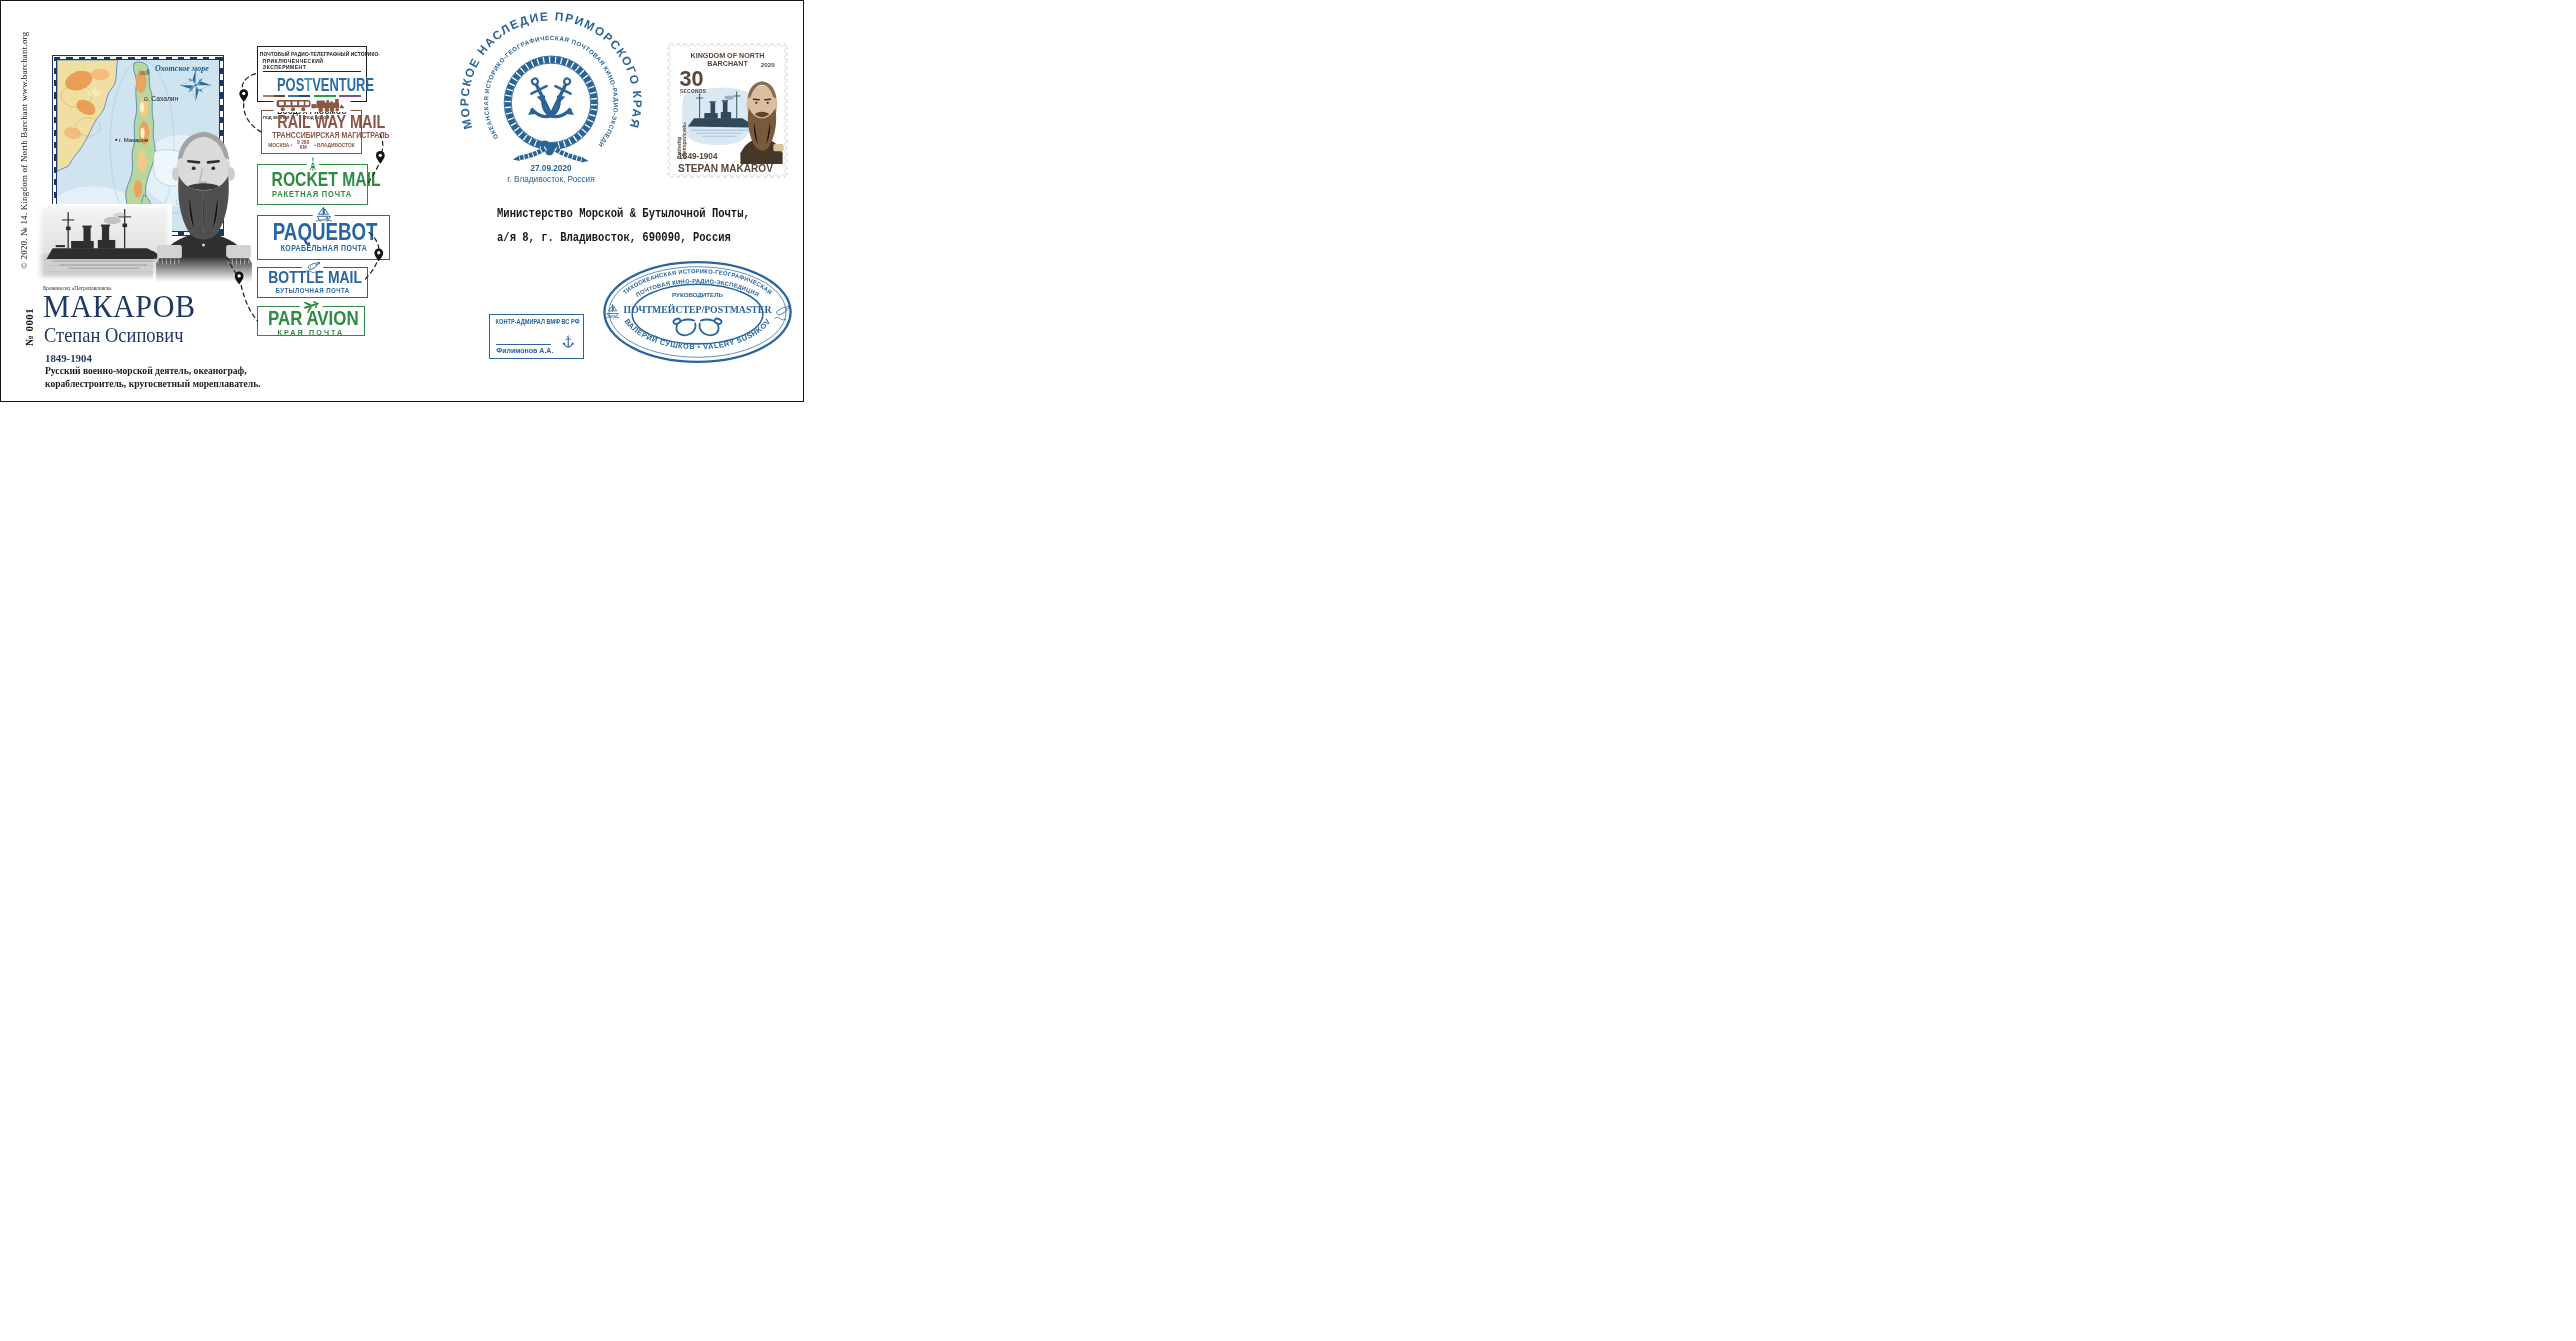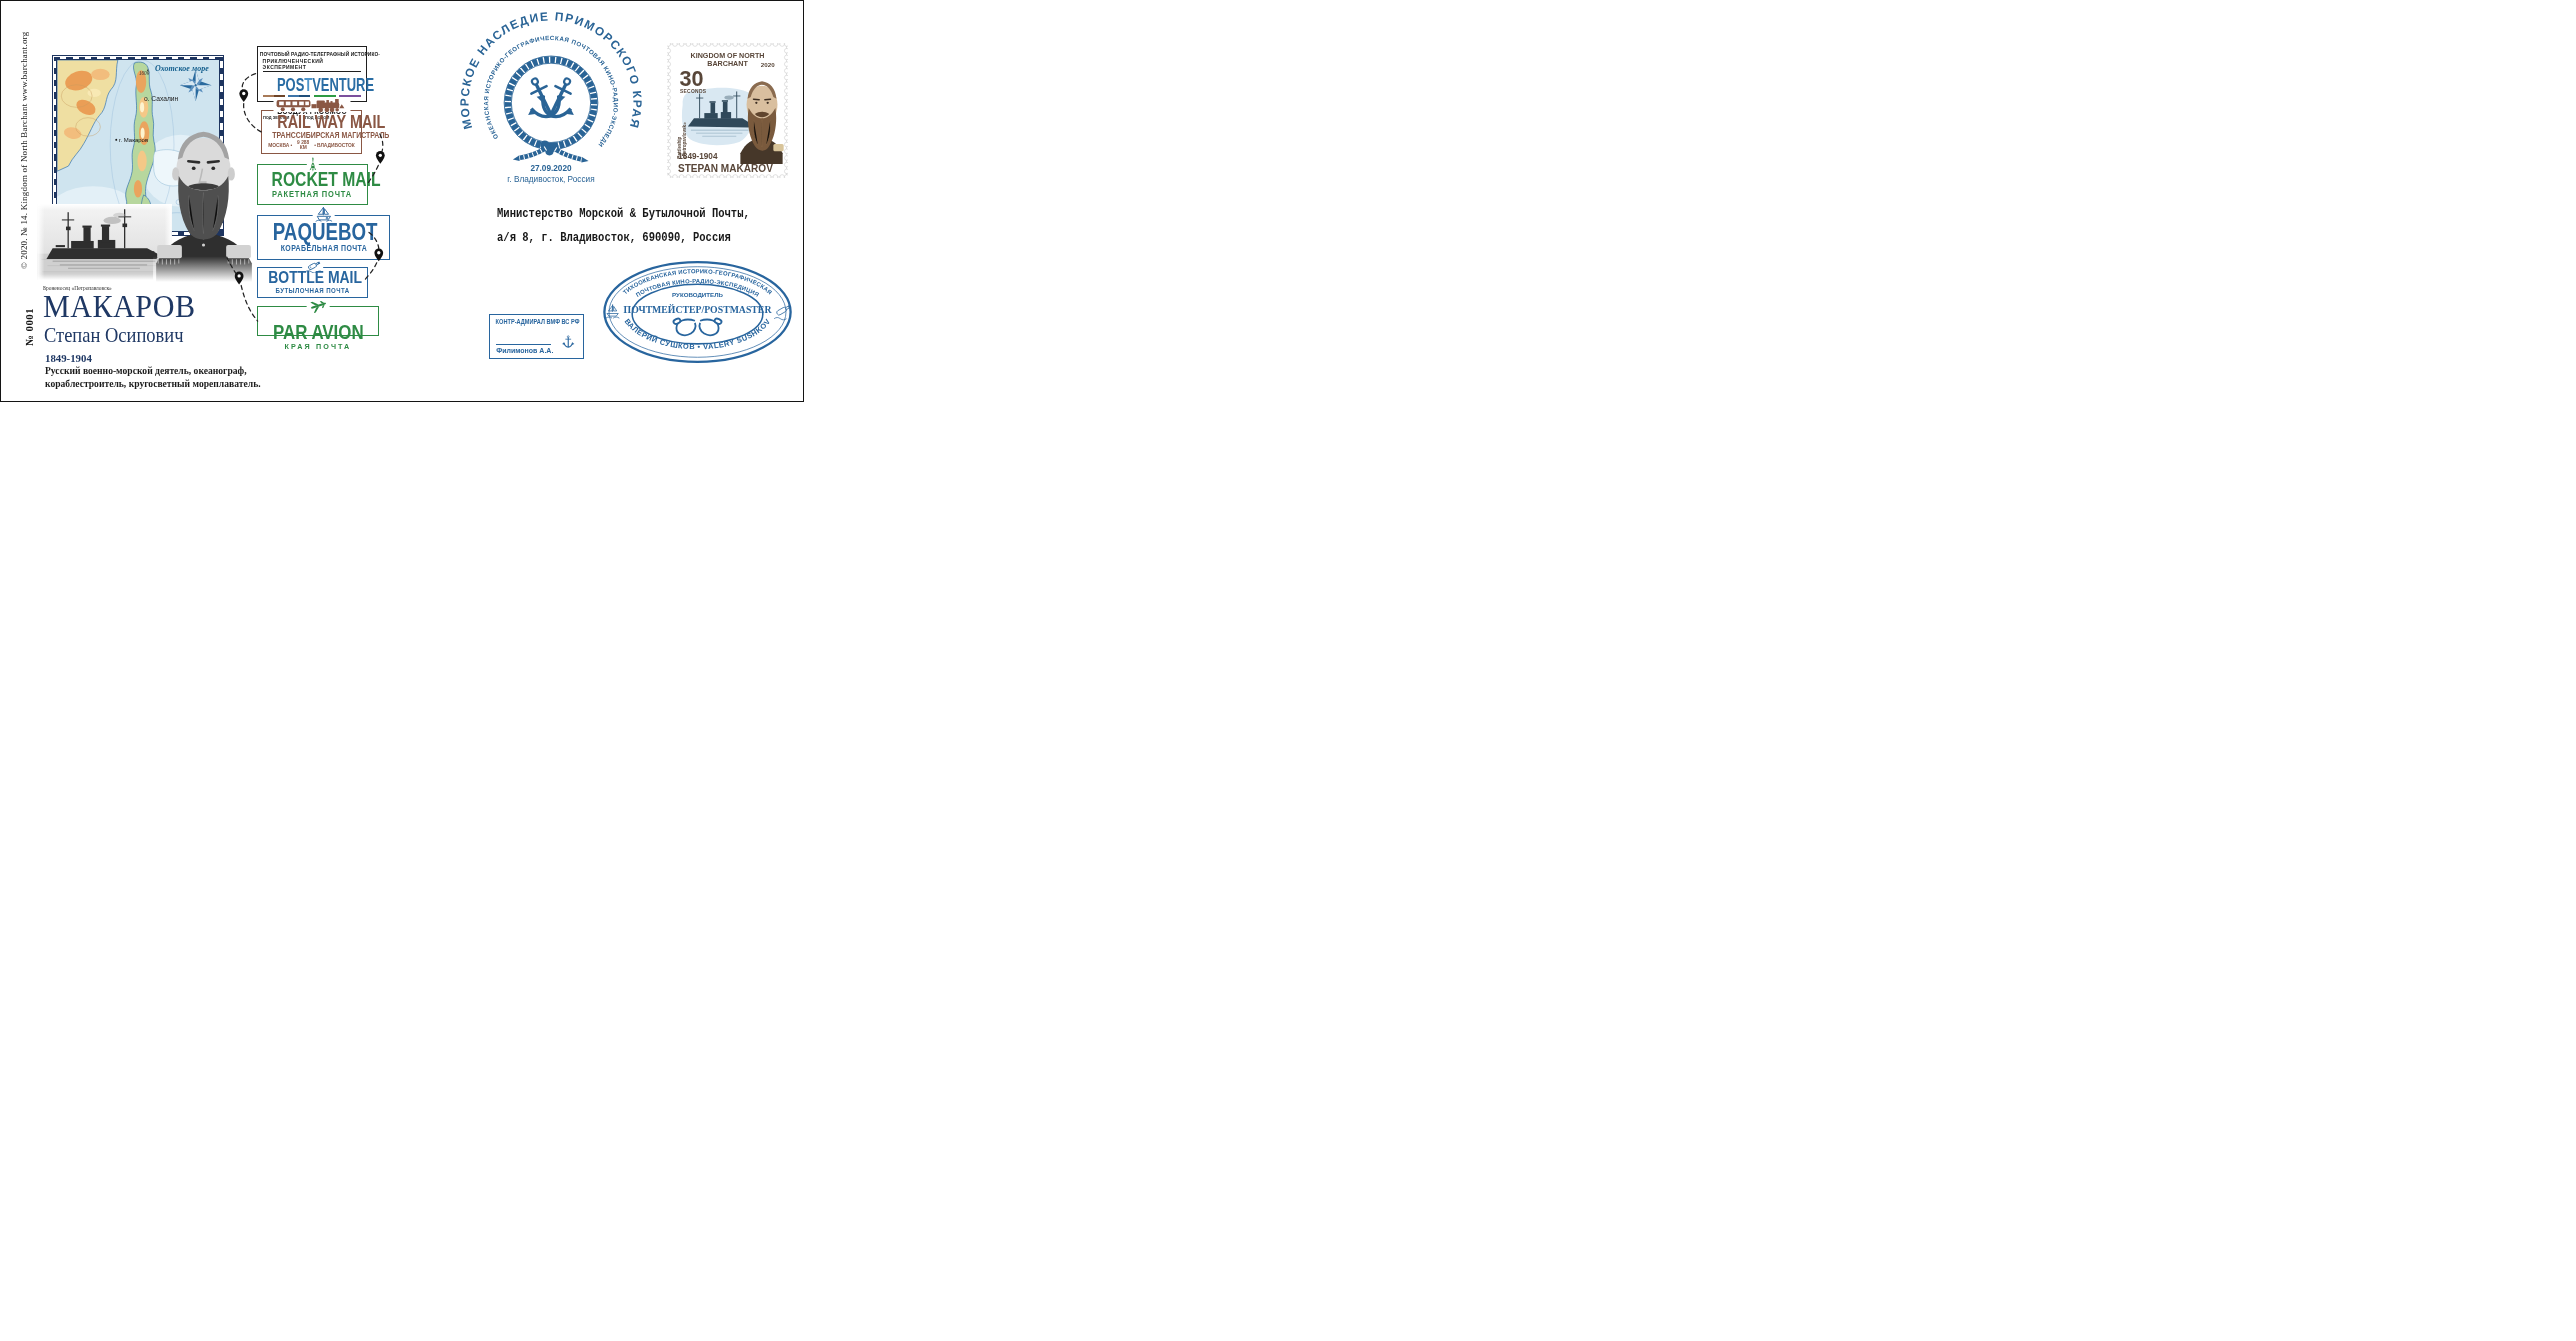--- a/index.html
+++ b/index.html
@@ -80,21 +80,21 @@
   #paquebot{left:256px;top:214px;width:133px;height:45px;border:1.3px solid var(--blue);padding-top:5.2px}
   #paquebot .cicon{top:-9.8px;transform:translateX(-50%);padding:0 2.1px}
   #paquebot-title{font-size:24px;color:var(--blue);transform:scaleX(.78)}
   #paquebot-sub{font-size:8.2px;color:var(--blue);transform:scaleX(.85);letter-spacing:0.5px;margin-top:0.5px}
 
   #bottle{left:256px;top:266px;width:111px;height:31px;border:1.3px solid var(--blue);padding-top:1.5px}
   #bottle .cicon{top:-7.2px;transform:translateX(-50%);padding:0 2.1px}
   #bottle-title{font-size:17px;color:var(--blue);transform:scaleX(.82)}
   #bottle-sub{font-size:7.2px;color:var(--blue);transform:scaleX(.85);letter-spacing:0.5px}
 
-  #paravion{left:256px;top:305px;width:122px;height:30px;border:1.3px solid var(--green);padding-top:15px}
+  #paravion{left:256px;top:305px;width:108px;height:30px;border:1.3px solid var(--green);padding-top:1px}
   #paravion .cicon{top:-7.7px;transform:translateX(-50%);padding:0 2.6px}
   #paravion-title{font-size:20.6px;color:var(--green);transform:scaleX(.82)}
   #paravion-sub{font-size:7.2px;color:var(--green);letter-spacing:2.1px}
 
   
   #route-svg{position:absolute;left:0;top:0;pointer-events:none}
   #postmark-svg{position:absolute;left:452px;top:4.1px;z-index:3}
   
   #stamp{position:absolute;left:666px;top:42px;width:121px;height:135px;z-index:2}
   #stamp .art{position:absolute;left:0;top:0}

